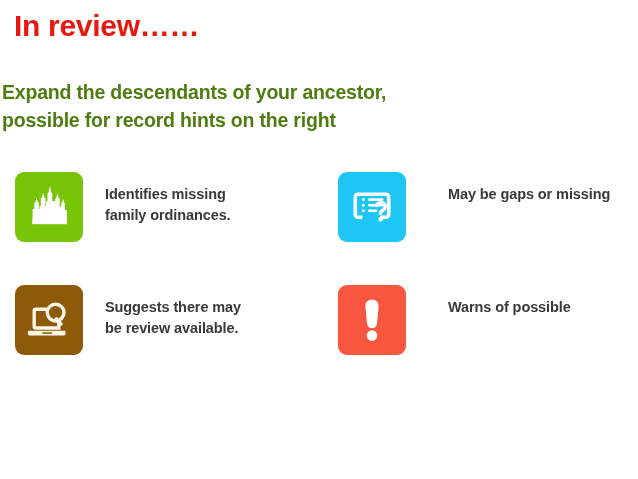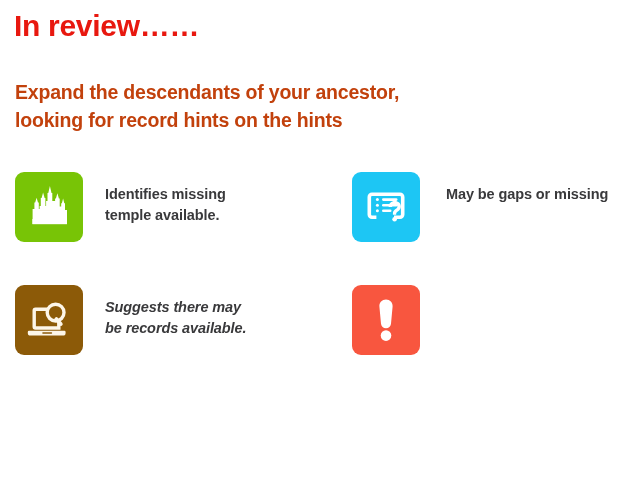--- a/index.html
+++ b/index.html
@@ -30,47 +30,47 @@
     font-weight: bold;
     color: #e8180f;
     letter-spacing: -0.3px;
     line-height: 36px;
     white-space: pre;
   }
 
   
   .slide-subtitle {
     position: absolute;
-    left: 15px;
+    left: 2px;
     top: 78px;
     font-size: 19.5px;
     font-weight: 600;
-    color: #c2410c;
+    color: #4d7c0f;
     line-height: 28px;
     letter-spacing: -0.2px;
   }
   .subtitle-line { display: block; white-space: pre; }
 
   
   .icon-grid {
     position: absolute;
     left: 0;
     top: 168px;
     width: 638px;
     height: 215px;
   }
   .grid-cell {
     position: absolute;
     display: flex;
     align-items: flex-start;
   }
   .cell-r0 { top: 4px; }
-  .cell-r1 { top: 117px; font-style: italic; }
+  .cell-r1 { top: 117px; }
   .cell-c0 { left: 15px; }
-  .cell-c1 { left: 352px; }
+  .cell-c1 { left: 338px; gap: 16px; }
 
   .icon-tile {
     width: 68px;
     height: 70px;
     border-radius: 9px;
     flex: 0 0 auto;
     position: relative;
     display: flex;
     align-items: center;
     justify-content: center;
@@ -91,21 +91,21 @@
 </style>
 </head>
 <body>
 
 <div class="slide">
 
   <div class="slide-title">In review……</div>
 
   <div class="slide-subtitle">
     <span class="subtitle-line">Expand the descendants of your ancestor,</span>
-    <span class="subtitle-line">looking for record hints on the hints</span>
+    <span class="subtitle-line">possible for record hints on the right</span>
   </div>
 
   <div class="icon-grid">
 
     <div class="grid-cell cell-r0 cell-c0">
       <div class="icon-tile" style="background:#78c406">
         <span>
           <svg width="44" height="46" viewBox="0 0 44 46" aria-hidden="true">
             <g fill="#ffffff">
 
@@ -124,21 +124,21 @@
               <path d="M34.9 19.2 L36.1 14.6 L37.3 19.2 L38.0 19.2 L38.0 40 L34.2 40 L34.2 19.2 Z"></path>
               <rect x="32.6" y="26" width="7.4" height="14"></rect>
 
               <rect x="5.4" y="35" width="34.6" height="5.2"></rect>
             </g>
           </svg>
         </span>
       </div>
       <div class="cell-text">
         <span class="cell-line">Identifies missing</span>
-        <span class="cell-line">temple available.</span>
+        <span class="cell-line">family ordinances.</span>
       </div>
     </div>
 
     <div class="grid-cell cell-r0 cell-c1">
       <div class="icon-tile" style="background:#1dc6f4">
         <span>
           <svg width="44" height="44" viewBox="0 0 44 44" aria-hidden="true">
 
             <path d="M8 7.5 h28 a4.5 4.5 0 0 1 4.5 4.5 v17.5 a4.5 4.5 0 0 1 -4.5 4.5 h-6 v-3.6 h6
                      a0.9 0.9 0 0 0 0.9 -0.9 v-17.5 a0.9 0.9 0 0 0 -0.9 -0.9 h-28
@@ -180,34 +180,35 @@
 
               <rect x="30.6" y="17.4" width="3.9" height="10.4" rx="1.9" transform="rotate(-42 32.5 22.6)"></rect>
             </g>
 
             <circle cx="29.6" cy="13.6" r="8.4" fill="none" stroke="#fdf6e9" stroke-width="3.4"></circle>
           </svg>
         </span>
       </div>
       <div class="cell-text">
         <span class="cell-line">Suggests there may</span>
-        <span class="cell-line">be records available.</span>
+        <span class="cell-line">be review available.</span>
       </div>
     </div>
 
     <div class="grid-cell cell-r1 cell-c1">
       <div class="icon-tile" style="background:#f8563f">
         <span>
           <svg width="26" height="46" viewBox="0 0 26 46" aria-hidden="true">
             <g fill="#ffffff">
               <path d="M13 2.5 c3.9 0 6.9 3.1 6.6 7.0 l-1.6 17.2 c-0.2 2.6 -2.3 4.6 -5.0 4.6
                        c-2.7 0 -4.8 -2.0 -5.0 -4.6 L6.4 9.5 C6.1 5.6 9.1 2.5 13 2.5 Z"></path>
               <circle cx="13" cy="38.6" r="5.3"></circle>
             </g>
           </svg>
         </span>
       </div>
       <div class="cell-text">
+        <span class="cell-line">Warns of possible</span>
       </div>
     </div>
 
   </div>
 </div>
 
 </body></html>

